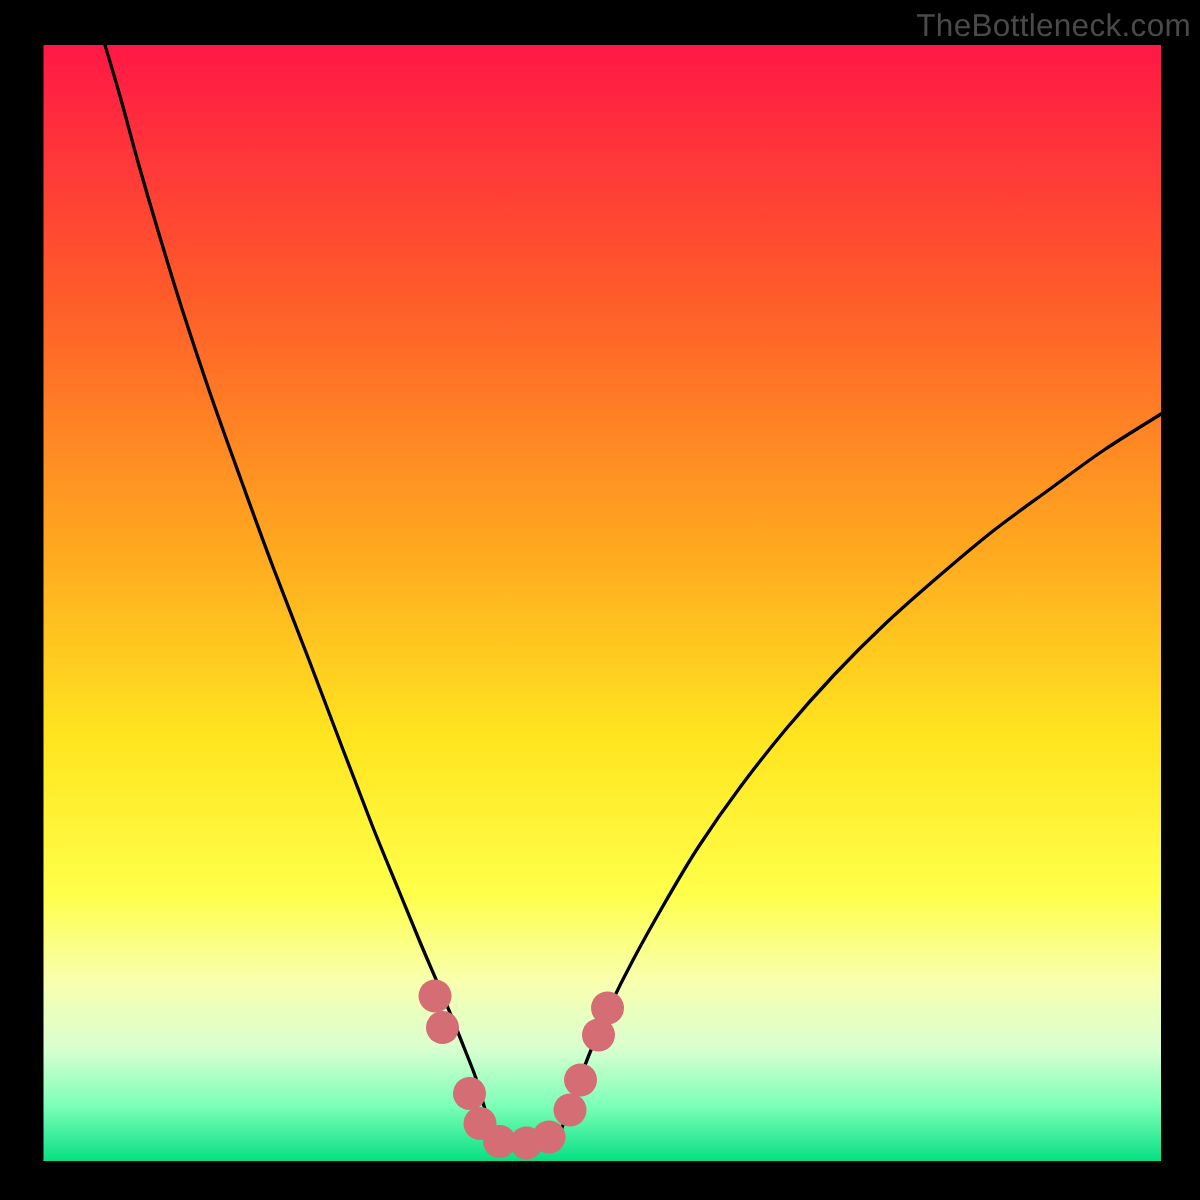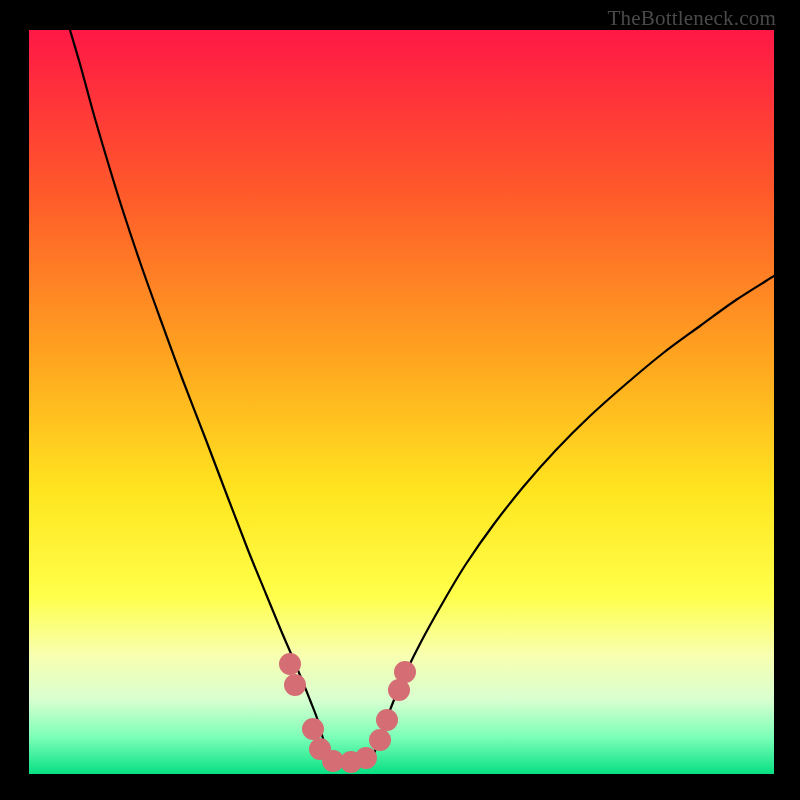--- a/index.html
+++ b/index.html
@@ -13,27 +13,26 @@
   }
   .stage {
     position: relative;
     width: 800px;
     height: 800px;
     background: #000;
   }
   .watermark {
     position: absolute;
     top: 6px;
-    right: 24px;
+    right: 6px;
     color: #4a4a4a;
     font-size: 21px;
     font-weight: 500;
     letter-spacing: 0.2px;
     z-index: 5;
-    font-family: Liberation Serif, serif;
   }
   svg {
     position: absolute;
     top: 0;
     left: 0;
   }
 </style>
 </head>
 <body>
 

